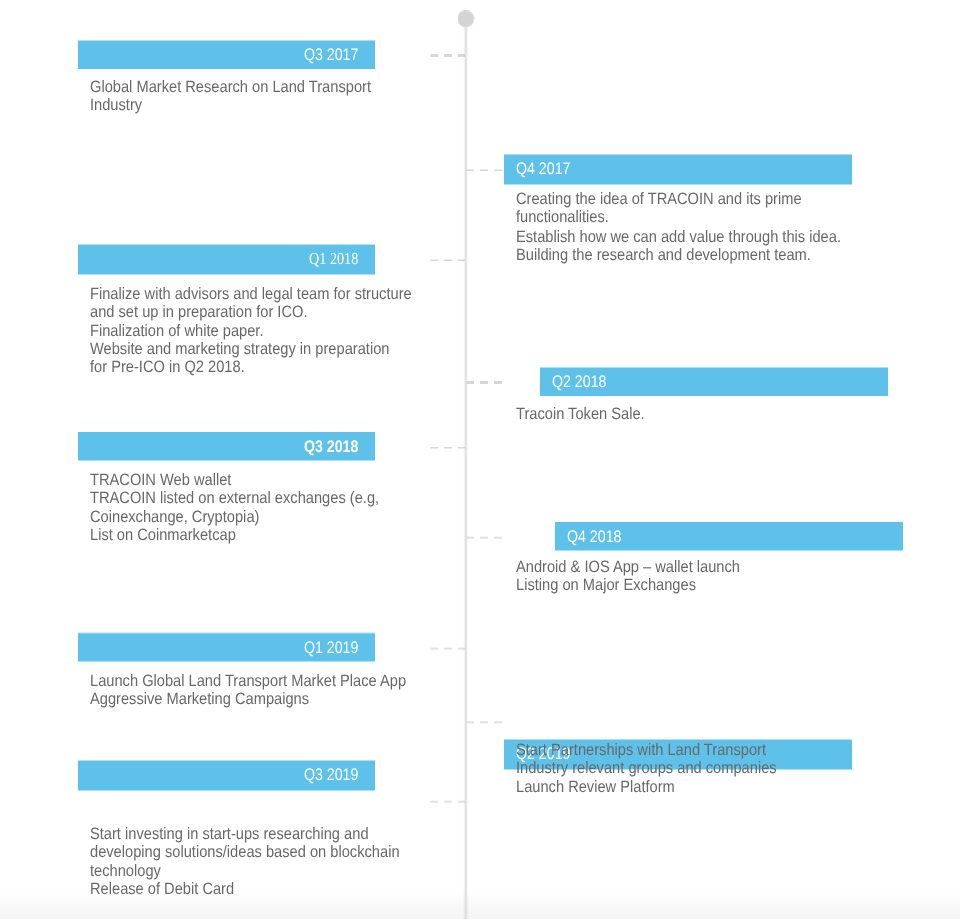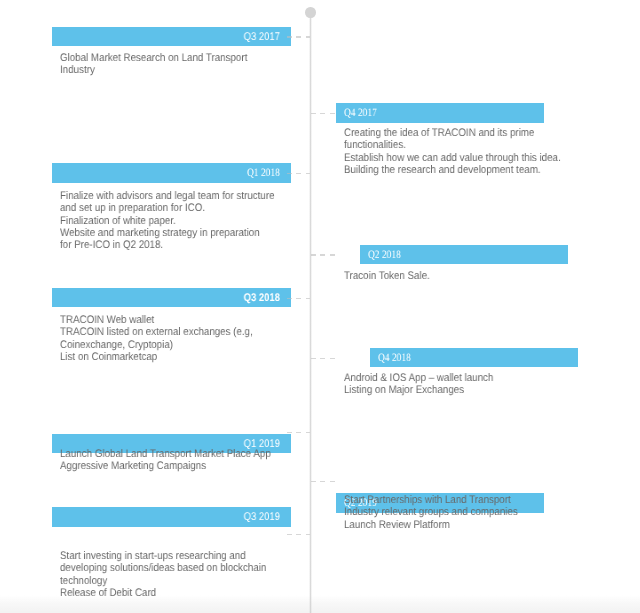--- a/index.html
+++ b/index.html
@@ -5,22 +5,22 @@
   html,body{margin:0;padding:0;}
   body{width:640px;height:613px;background:#ffffff;
        font-family:"Liberation Sans",sans-serif;position:relative;overflow:hidden;
        -webkit-font-smoothing:antialiased;text-rendering:geometricPrecision;}
   .canvas{position:absolute;left:0;top:0;width:640px;height:613px;}
   .axis{position:absolute;z-index:5;left:309px;top:12px;width:3px;height:601px;
         background:linear-gradient(to right,rgba(200,200,200,0) 0%,rgba(200,200,200,0.45) 38%,rgba(200,200,200,0.72) 52%,rgba(200,200,200,0.40) 68%,rgba(200,200,200,0) 100%);}
   .node{position:absolute;z-index:6;left:305.2px;top:7.3px;width:10.4px;height:10.4px;border-radius:50%;background:#d4d4d4;}
   .milestone{position:absolute;}
   .bar{position:absolute;height:19.6px;background:#5ec1ea;}
-  .bar.left{left:51.7px;width:239px;text-align:right;}
-  .bar.right{left:335.6px;width:208px;font-family:Liberation Serif, serif;}
+  .bar.left{left:51.7px;width:198px;text-align:right;}
+  .bar.right{left:335.6px;width:232px;}
   .barlabel{position:absolute;color:#ffffff;font-size:11.2px;line-height:11.2px;
             white-space:nowrap;transform:scaleX(0.845);will-change:transform;}
   .barlabel.left{right:10.4px;top:4.9px;transform-origin:100% 0;}
   .barlabel.right{left:8.1px;top:4.9px;transform-origin:0 0;}
   .body{position:absolute;font-size:11px;line-height:12.35px;color:#686868;white-space:pre-line;
         transform:scaleX(0.888);transform-origin:0 0;will-change:transform;}
   .body.left{left:60.3px;width:300px;}
   .body.right{left:344.2px;width:300px;}
   .fade{position:absolute;left:0;right:0;bottom:0;height:18px;pointer-events:none;
         background:linear-gradient(to bottom,rgba(238,238,238,0) 0%,rgba(238,238,238,0.45) 50%,rgba(238,238,238,0.72) 100%);}
@@ -84,21 +84,21 @@
     </div>
     <div class="milestone right">
       <div class="bar right" style="top: 347.8px; margin-left: 34px;">
         <span class="barlabel right">Q4 2018</span>
       </div>
       <div class="dash right" style="top: 357.5px;"></div>
       <div class="body right" style="top: 371.7px;">Android &amp; IOS App – wallet launch
 Listing on Major Exchanges</div>
     </div>
     <div class="milestone left">
-      <div class="bar left" style="top: 421.8px; margin-top: 12px;">
+      <div class="bar left" style="top: 421.8px;">
         <span class="barlabel left">Q1 2019</span>
       </div>
       <div class="dash left" style="top: 431.5px;"></div>
       <div class="body left" style="top: 447.9px;">Launch Global Land Transport Market Place App
 Aggressive Marketing Campaigns</div>
     </div>
     <div class="milestone right">
       <div class="bar right" style="top: 493px;">
         <span class="barlabel right">Q2 2019</span>
       </div>

